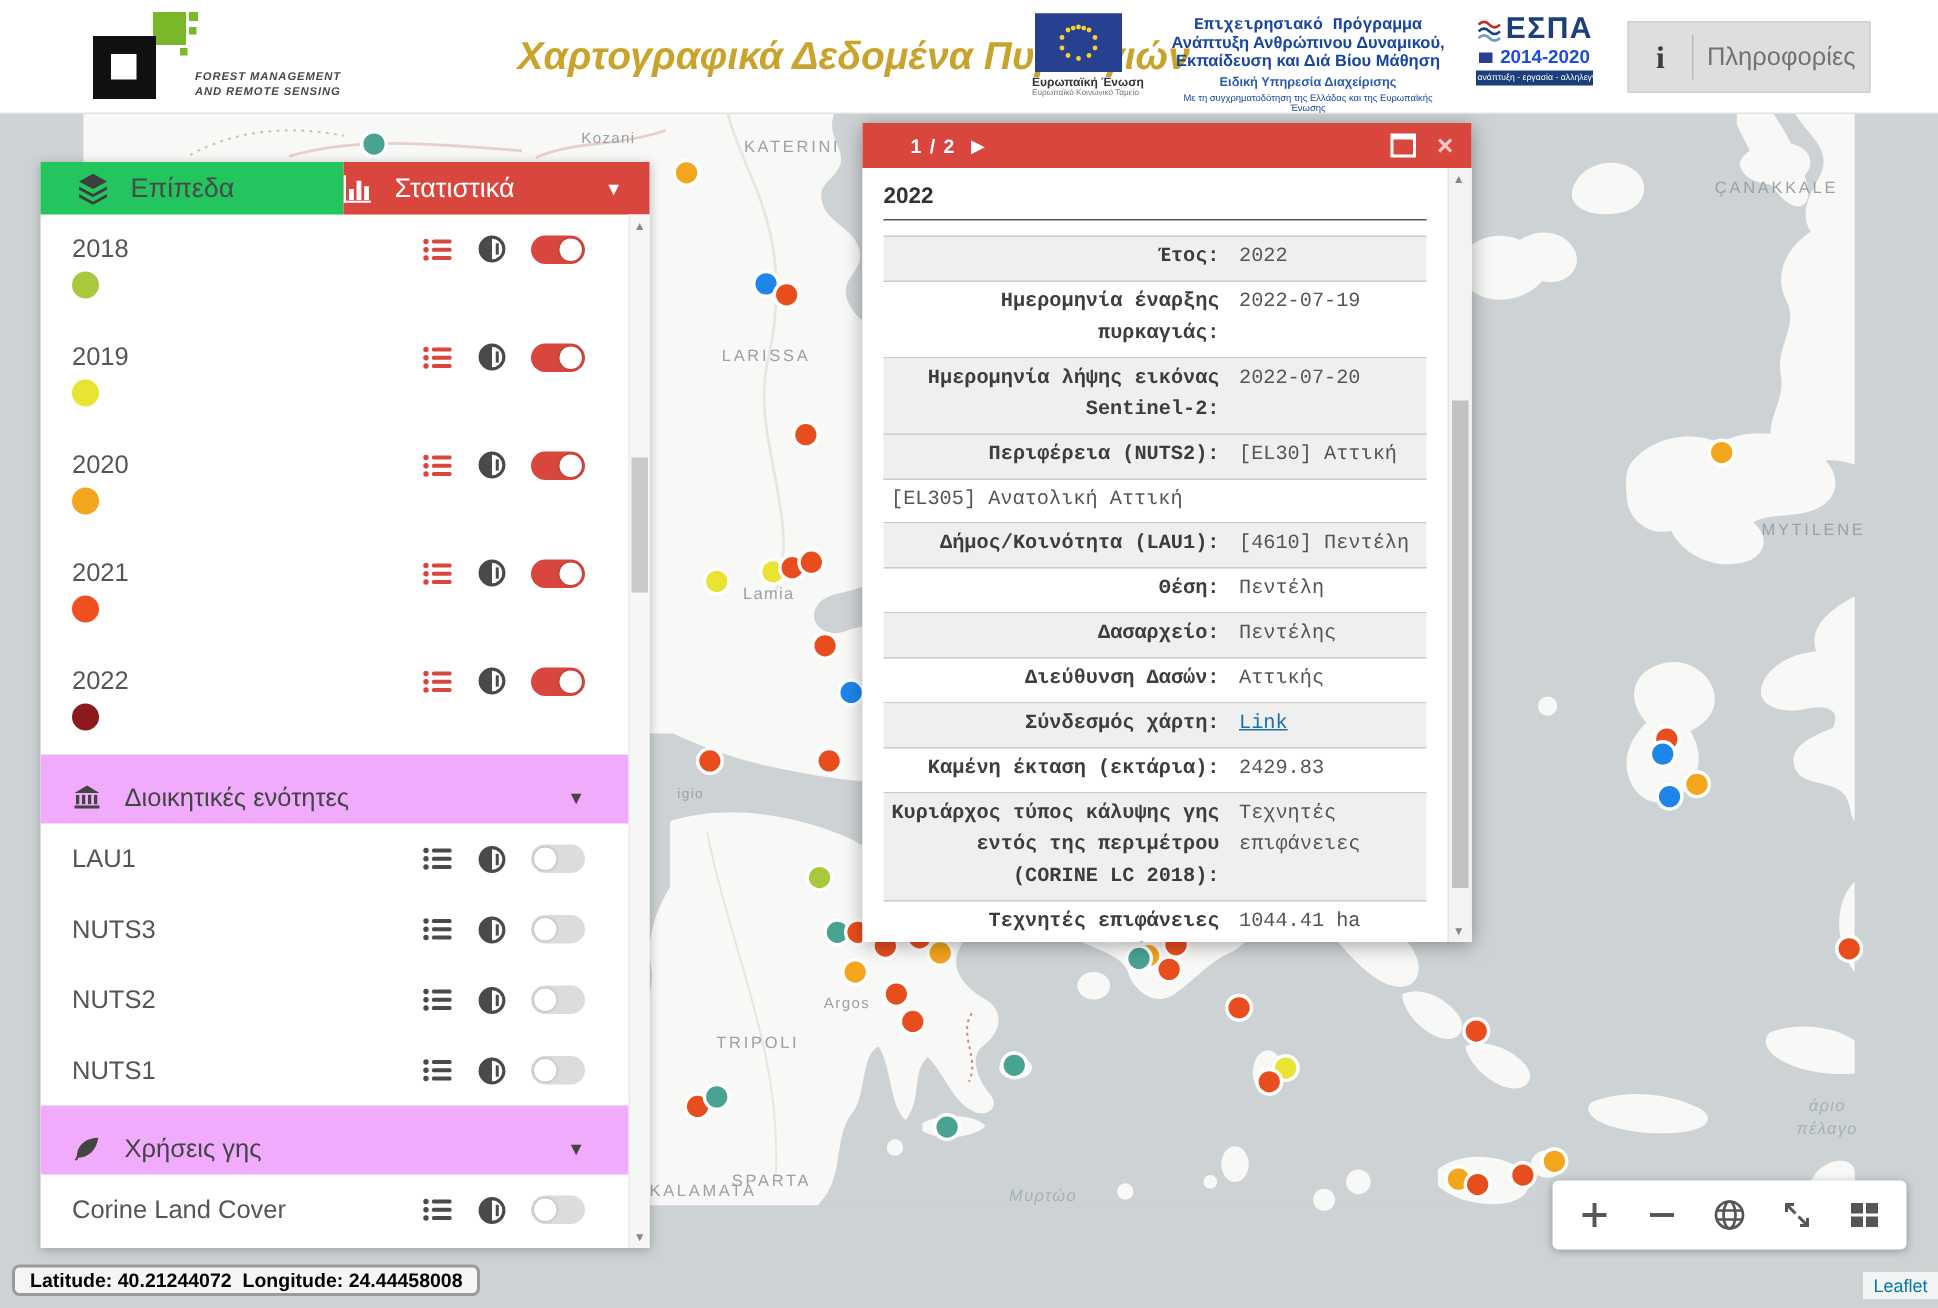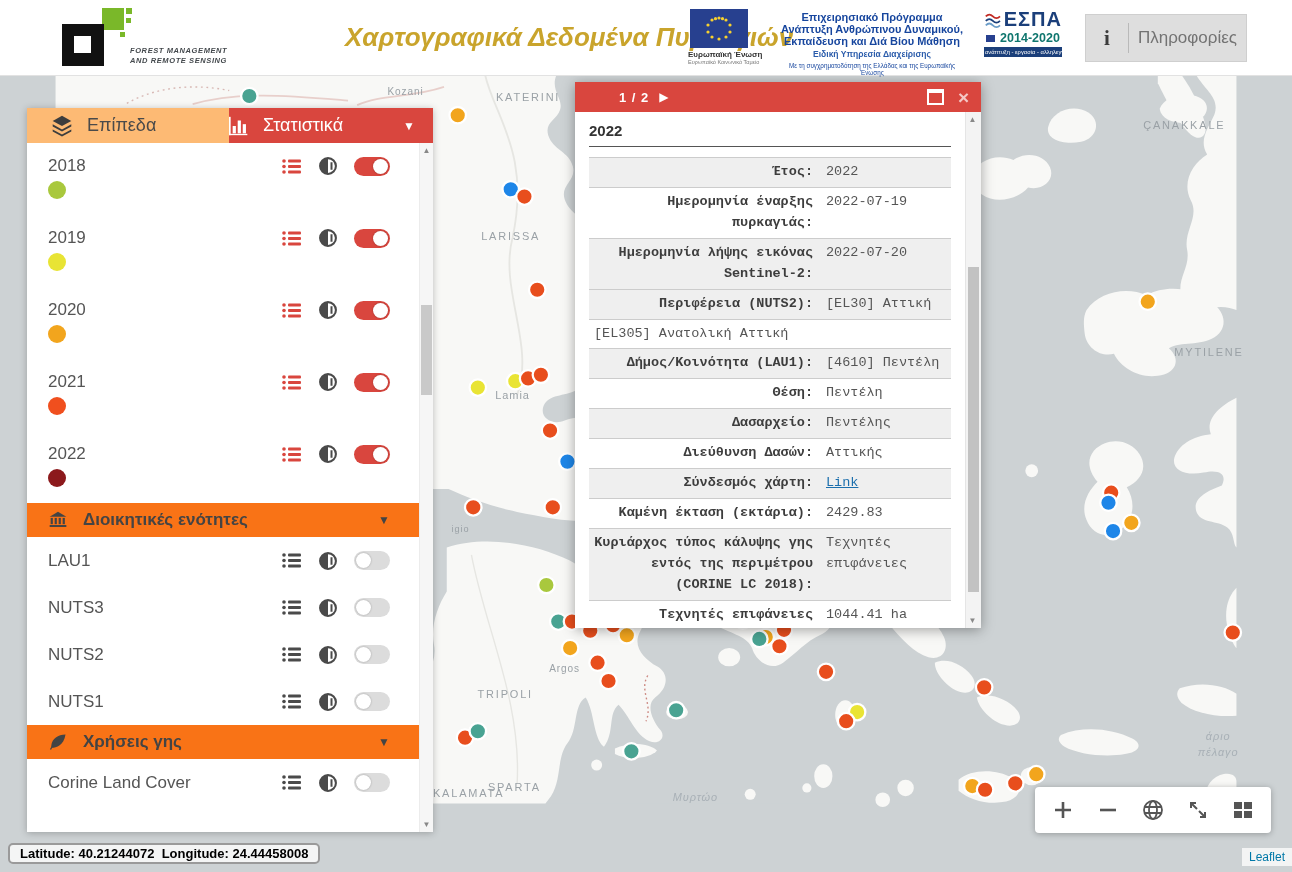--- a/index.html
+++ b/index.html
@@ -7,69 +7,69 @@
   
   .header{position:absolute;left:0;top:0;width:1292px;height:75px;background:#fff;border-bottom:1px solid #e2e2e2;z-index:50;}
   .logo-mark{position:absolute;left:58px;top:6px;}
   .logo-text{position:absolute;left:130px;top:46px;font-size:7.5px;font-weight:bold;color:#44494d;letter-spacing:.6px;line-height:1.35;font-style:italic;}
   .page-title{position:absolute;left:345px;top:22px;font-size:26px;font-style:italic;font-weight:bold;color:#c9a42c;white-space:nowrap;}
   .eu-block{position:absolute;left:688px;top:9px;width:62px;text-align:center;}
   .eu-flag{width:56px;height:37px;background:#27408f;position:relative;margin:0 auto;border:1px solid #27408f;}
   .eu-caption{font-size:8px;font-weight:bold;color:#333;margin-top:2px;white-space:nowrap;}
   .eu-subcaption{font-size:5.5px;color:#777;white-space:nowrap;}
   .prog-block{position:absolute;left:778px;top:11px;width:188px;text-align:center;color:#17469e;}
-  .prog-l1{font-size:11px;font-weight:bold;}
+  .prog-l1{font-size:11px;font-weight:bold;font-family:Liberation Mono, monospace;}
   .prog-l2,.prog-l3{font-size:11px;font-weight:bold;}
   .prog-l4{font-size:8.5px;font-weight:bold;margin-top:2px;color:#2b5cab;}
   .prog-l5{font-size:6.3px;margin-top:3px;color:#17469e;}
   .espa-block{position:absolute;left:984px;top:8px;width:78px;text-align:center;}
   .espa-row{display:flex;align-items:center;justify-content:center;gap:2px;}
   .espa-name{font-size:20px;font-weight:bold;color:#1b3f7a;letter-spacing:1px;}
-  .espa-years{font-size:12.5px;font-weight:bold;color:#0f766e;display:flex;align-items:center;gap:5px;justify-content:center;}
+  .espa-years{font-size:12.5px;font-weight:bold;color:#1d4ed8;display:flex;align-items:center;gap:5px;justify-content:center;}
   .espa-sq{display:inline-block;width:9px;height:7px;background:#27408f;}
   .espa-bar{margin-top:2px;background:#1b3f7a;color:#fff;font-size:5.8px;padding:2px 1px;white-space:nowrap;}
   .info-btn{position:absolute;left:1085px;top:14px;width:160px;height:46px;background:#dedede;border:1px solid #cfcfcf;display:flex;align-items:center;cursor:pointer;}
   .info-i{width:42px;text-align:center;font-weight:bold;font-size:21px;color:#3c3c3c;font-family:"Liberation Serif",serif;}
   .info-divider{width:1px;height:30px;background:#b9b9b9;}
   .info-label{flex:1;text-align:center;font-size:17px;color:#737373;}
   
   .map-wrap{position:absolute;left:0;top:75px;width:1292px;height:797px;background:#cdd2d4;overflow:hidden;}
   #map-svg{position:absolute;left:0;top:0;}
   .map-controls{position:absolute;left:1035px;top:712px;width:224px;height:46px;background:#fff;border-radius:4px;box-shadow:0 1px 6px rgba(0,0,0,.28);display:flex;align-items:center;justify-content:space-around;padding:0 6px;z-index:20;}
   .ctrl-btn{width:34px;height:34px;display:flex;align-items:center;justify-content:center;cursor:pointer;}
   .coords-box{position:absolute;left:8px;top:768px;background:rgba(248,248,248,.9);border:2px solid #9a9a9a;border-radius:5px;padding:1px 10px;font-size:13px;font-weight:bold;color:#000000;white-space:nowrap;z-index:20;}
   .leaflet-attr{position:absolute;right:0;top:773px;background:rgba(255,255,255,.75);padding:2px 7px;font-size:12px;z-index:20;}
   .leaflet-attr a{color:#0078A8;text-decoration:none;}
   
   .sidebar{position:absolute;left:27px;top:33px;width:406px;height:724px;background:#fff;box-shadow:0 1px 7px rgba(0,0,0,.25);z-index:30;}
   .tabs{display:flex;height:35px;}
-  .tab-layers{width:178px;background:#fdba74;display:flex;align-items:center;gap:14px;padding-left:24px;font-size:18px;color:#4a4a4a;cursor:pointer;}
+  .tab-layers{width:178px;background:#22c55e;display:flex;align-items:center;gap:14px;padding-left:24px;font-size:18px;color:#4a4a4a;cursor:pointer;}
   .tab-stats{flex:1;background:#d9463e;color:#fff;display:flex;align-items:center;gap:12px;font-size:18px;cursor:pointer;}
   .tab-caret{margin-left:auto;margin-right:18px;font-size:12px;}
   .layer-list{position:absolute;left:0;top:35px;right:13px;bottom:0;overflow:hidden;}
   .layer-item{height:72px;box-sizing:border-box;padding:13px 30px 0 21px;}
   .lrow{display:flex;align-items:center;justify-content:space-between;}
   .llabel{font-size:17px;color:#555;}
   .licons{display:flex;align-items:center;gap:16px;}
   .dot{display:block;width:18px;height:18px;border-radius:50%;margin-top:5px;}
-  .section-head{height:34px;background:#f97316;display:flex;align-items:center;gap:15px;padding:0 30px 0 21px;font-size:17px;color:#444;cursor:pointer;font-weight:bold;}
+  .section-head{height:34px;background:#f0abfc;display:flex;align-items:center;gap:15px;padding:12px 30px 0 21px;font-size:17px;color:#444;cursor:pointer;}
   .sec-caret{margin-left:auto;font-size:12px;color:#444;}
   .sub-item{height:47px;display:flex;align-items:center;justify-content:space-between;padding:0 30px 0 21px;text-align:right;}
   .toggle{position:relative;display:inline-block;width:36px;height:19px;border-radius:10px;cursor:pointer;}
   .toggle.on{background:#d9463e;}
   .toggle.off{background:#dcdcdc;}
   .toggle .knob{position:absolute;top:2px;width:15px;height:15px;border-radius:50%;background:#fff;box-shadow:0 0 2px rgba(0,0,0,.3);}
   .toggle.on .knob{right:2px;}
   .toggle.off .knob{left:2px;}
   .sb-scroll{position:absolute;top:35px;right:0;bottom:0;width:13px;background:#f6f6f6;border-left:1px solid #ececec;}
   .scroll-arrow{position:absolute;left:0;width:13px;text-align:center;font-size:8px;color:#888;cursor:pointer;}
   .sb-thumb{position:absolute;left:1px;width:11px;background:#c9c9c9;cursor:pointer;}
   
   .popup{position:absolute;left:575px;top:7px;width:406px;height:546px;box-shadow:0 2px 12px rgba(0,0,0,.35);z-index:40;background:#fff;}
-  .popup-head{height:30px;background:#d9463e;color:#fff;display:flex;align-items:center;padding:0 12px 0 44px;cursor:move;}
+  .popup-head{height:30px;background:#d9463e;color:#fff;display:flex;align-items:center;padding:0 12px 0 32px;cursor:move;}
   .pager{font-size:13px;font-weight:bold;letter-spacing:1px;}
   .pager-arrow{margin-left:10px;font-size:12px;cursor:pointer;}
   .win-btns{margin-left:auto;display:flex;align-items:center;gap:14px;}
   .max-icon{display:inline-block;width:13px;height:10px;border:2px solid #fff;border-top-width:4px;cursor:pointer;}
   .close-icon{font-size:19px;line-height:1;color:rgba(255,255,255,.7);cursor:pointer;font-weight:bold;}
   .popup-body{position:absolute;top:30px;left:0;right:0;bottom:0;background:#fff;padding:10px 30px 0 14px;overflow:hidden;}
   .popup-title{font-weight:bold;font-size:15px;color:#333;padding-bottom:7px;border-bottom:1px solid #555;margin-bottom:10px;}
   .prow{display:flex;border-bottom:1px solid #ccc;font-size:13.5px;font-family:Liberation Mono, monospace;}
   .prow:first-of-type{border-top:1px solid #ccc;}
   .prow.shaded{background:#efefef;}

